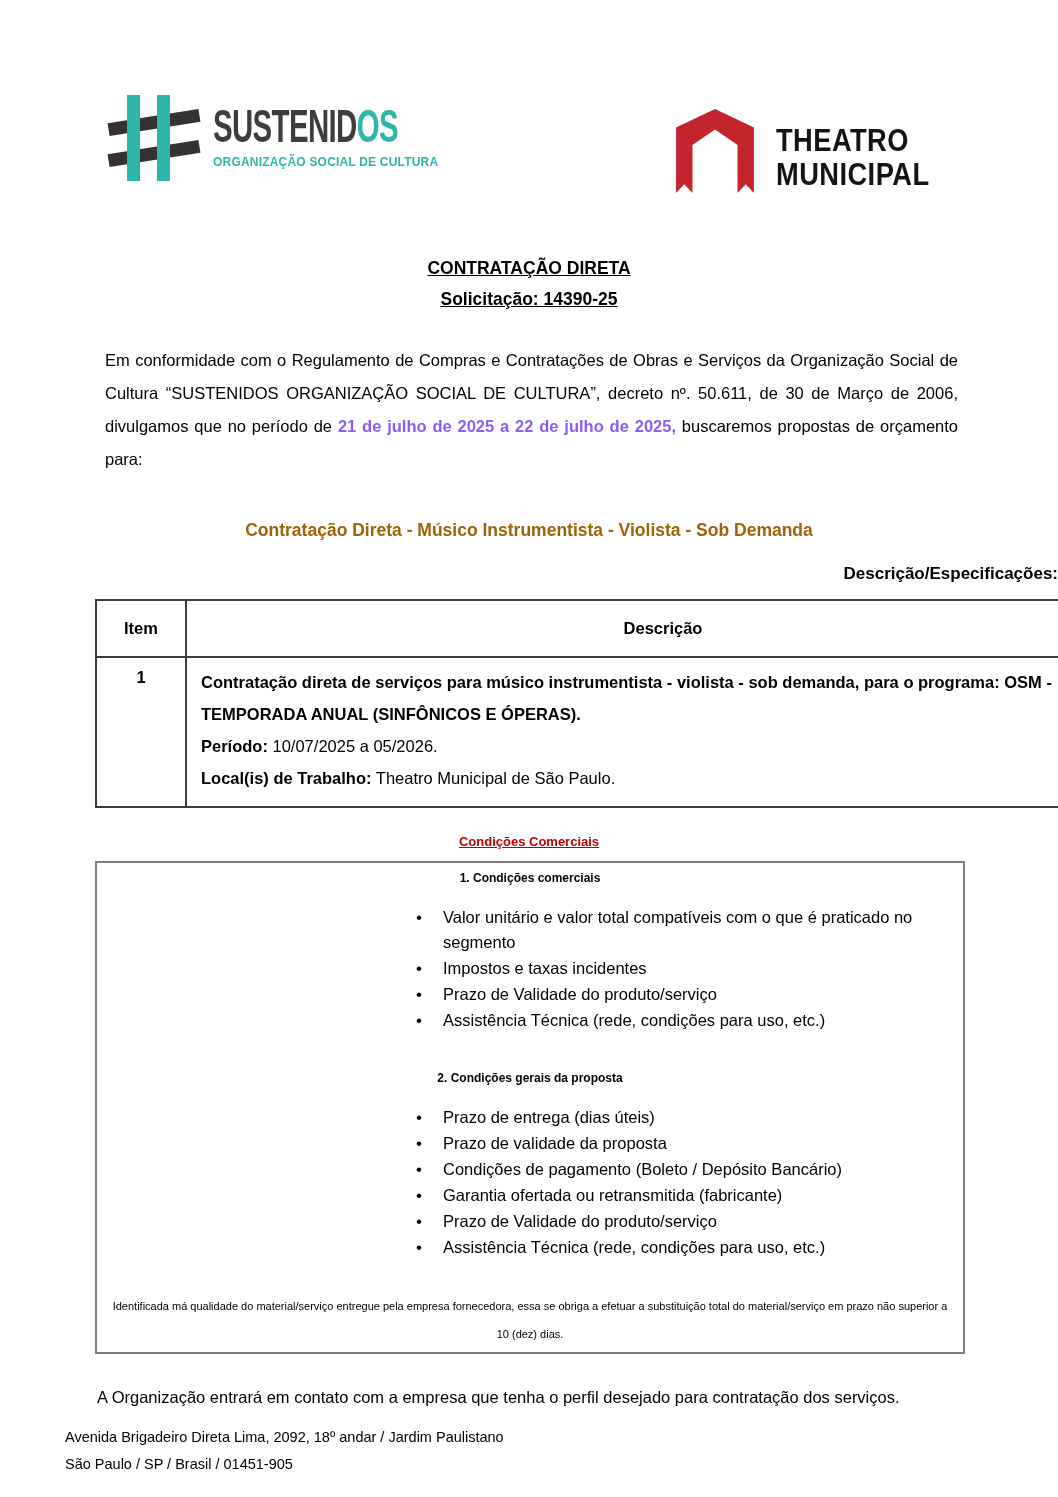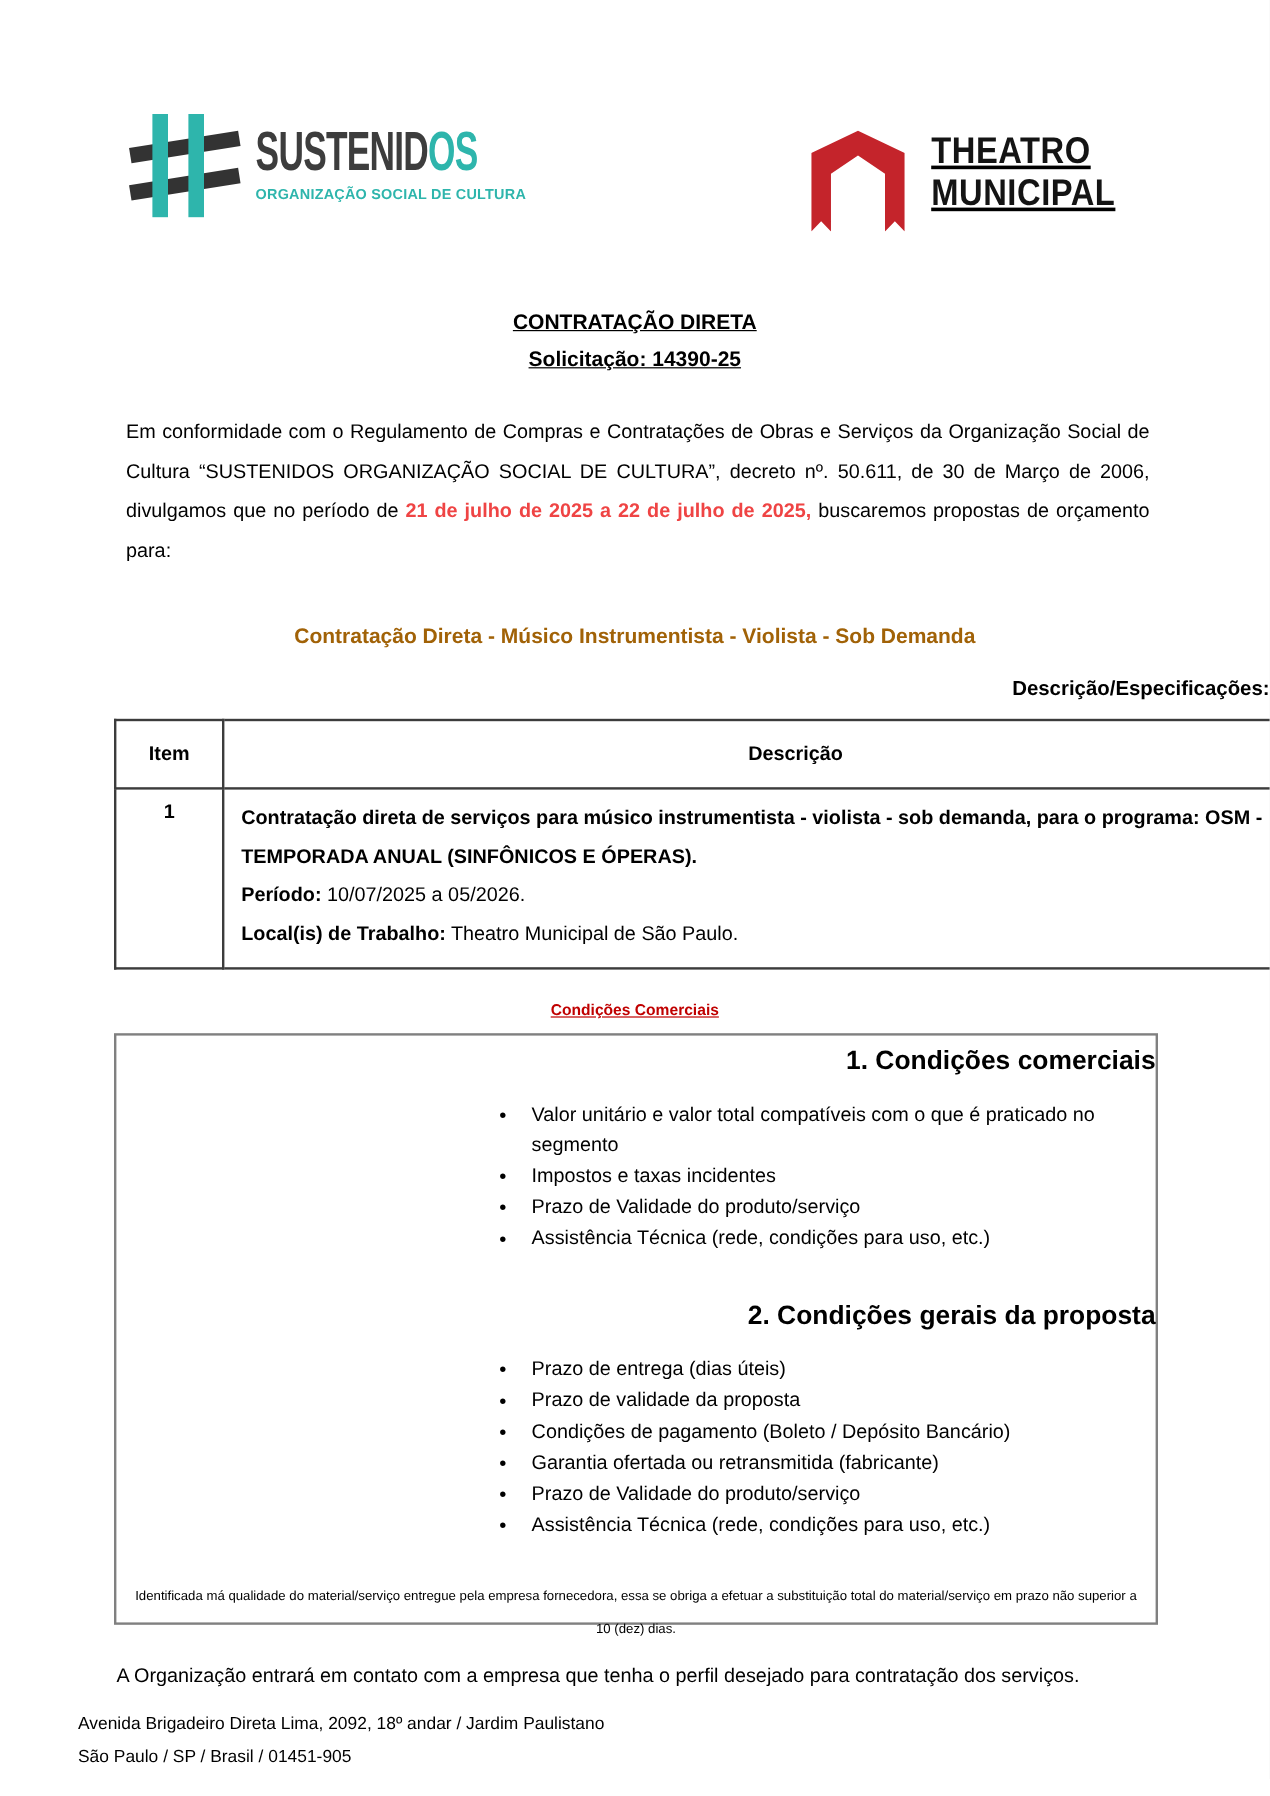--- a/index.html
+++ b/index.html
@@ -18,51 +18,51 @@
   .sharp .hbar { position:absolute; left:-7px; width:92px; height:13px; background:#333333;
                  transform:rotate(-9deg); }
   .sharp .hbar.h1 { top:21px; } .sharp .hbar.h2 { top:52px; }
   .slogo-text { padding-top:8px; }
   .slogo-name { display:inline-block; font-weight:bold; font-size:46px; line-height:1;
                 color:#3d3d3d; letter-spacing:-1px; transform:scaleX(0.64);
                 transform-origin:left center; white-space:nowrap; }
   .slogo-name .accent { color:#2eb5ac; }
   .slogo-tagline { margin-top:6px; font-size:12px; font-weight:bold; color:#2eb5ac;
                    letter-spacing:0.2px; white-space:nowrap; }
-  .tlogo { display:flex; align-items:flex-start; gap:22px; padding-top:12px;text-decoration:underline; }
+  .tlogo { display:flex; align-items:flex-end; gap:22px; padding-top:12px; }
   .tlogo-text { display:inline-block; font-weight:bold; font-size:31px; line-height:1.12;
                 color:#141414; letter-spacing:0.5px; transform:scaleX(0.88);
                 transform-origin:left top; margin-top:2px; white-space:nowrap; }
   
   .doc-title { margin-top:60px; text-align:center; font-size:17.5px; font-weight:bold;
                line-height:1.75; }
   .doc-title div { text-decoration:underline; }
   
   .intro { margin:30px 100px 0 105px; font-size:16.5px; line-height:33px;
            text-align:justify; }
-  .intro .highlight { color:#ef4444; font-weight:bold; }
+  .intro .highlight { color:#8b5cf6; font-weight:bold; }
   
   .subject { margin-top:44px; text-align:center; color:#a16207; font-weight:bold;
              font-size:17.5px; }
   .spec-heading { margin-top:23px; text-align:right; font-weight:bold; font-size:17px; }
   
   table.spec { margin:15px 93px 16px 95px; width:1046px; border-collapse:collapse; }
   table.spec th, table.spec td { border:2px solid #3c3c3c; vertical-align:top; }
   table.spec th { height:57px; font-size:16.5px; font-weight:bold; text-align:center;
                   vertical-align:middle; }
   th.col-item, td.cell-item { width:90px; text-align:center; }
   td.cell-item { font-weight:bold; font-size:16.5px; padding-top:10px; }
   td.cell-desc { padding:8px 12px 12px 14px; font-size:16.5px; line-height:32px; }
   td.cell-desc .b { font-weight:bold; }
   
   .cond-heading { margin-top:26px; text-align:center; color:#c00000; font-weight:bold;
                   font-size:13px; text-decoration:underline; }
   .cond-box { margin:12px 93px 0 95px; width:870px; height:493px;
               border:2px solid #808080; padding-top:8px; }
-  .cond-sec-title { text-align:right; font-weight:bold; font-size:22px; }
+  .cond-sec-title { text-align:center; font-weight:bold; font-size:12px; }
   .cond-box ul { list-style:none; margin:20px 0 0 313px; width:545px;
                  font-size:16.5px; line-height:25px; }
   .cond-box ul li { position:relative; padding-left:33px; margin-bottom:1px; }
   .cond-box ul li::before { content:"•"; position:absolute; left:6px; font-size:17px; }
   .cond-sec2-title { margin-top:38px; }
   .cond-note { margin:32px auto 0; width:840px; text-align:center; font-size:11px;
                line-height:28px; }
   
   .closing { margin:34px 95px 0 97px; font-size:16.5px; }
   .address { margin:17px 0 0 65px; font-size:14.5px; line-height:27px; }

